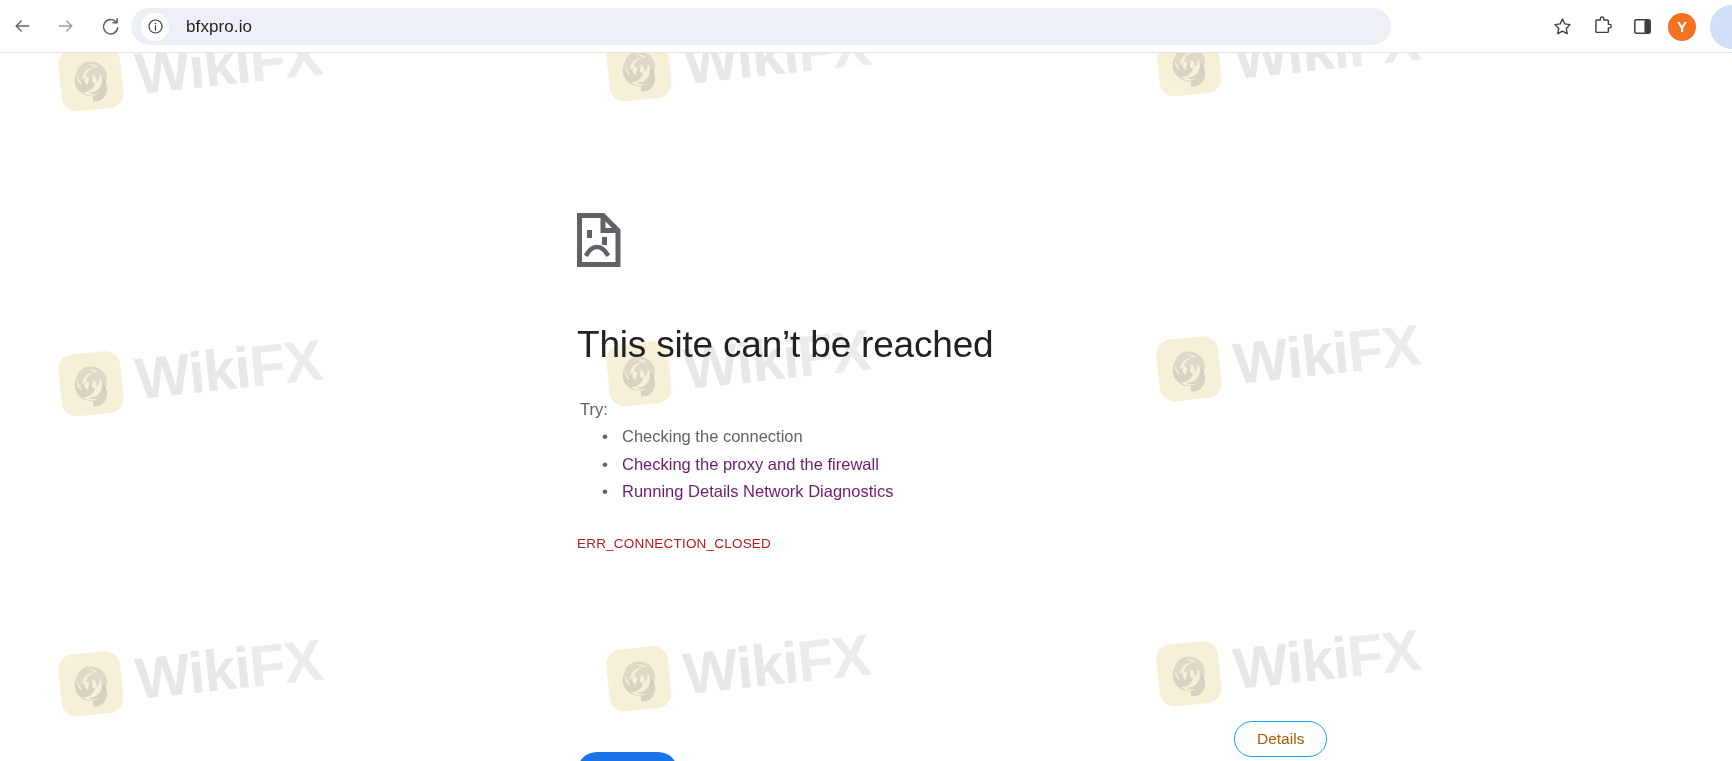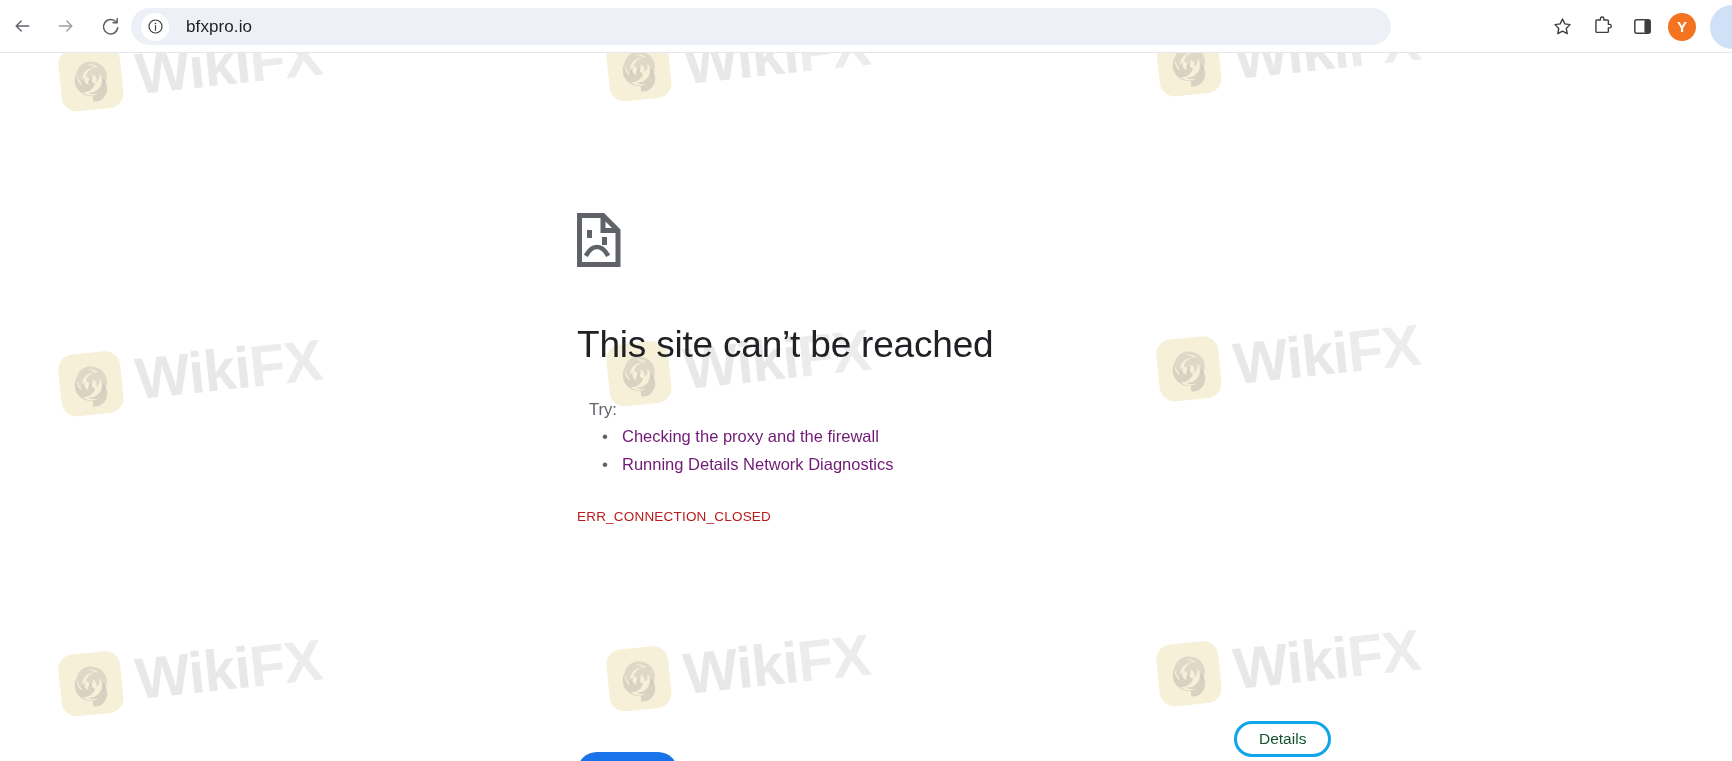--- a/index.html
+++ b/index.html
@@ -192,21 +192,21 @@
     font-size: 16.5px;
     color: #5f6368;
     margin: 0 0 31px 0;
     line-height: 1.55;
   }
   .err-sub b { color: #3c4043; font-weight: bold; }
 
   .try-label {
     font-size: 16.5px;
     color: #5f6368;
-    margin: 0 0 4px 12px;
+    margin: 0 0 4px 3px;
   }
   ul.try-list {
     margin: 0;
     padding-left: 45px;
     list-style: none;
   }
   ul.try-list li {
     font-size: 16.5px;
     color: #5f6368;
     line-height: 1.65;
@@ -249,22 +249,22 @@
     font-family: "Liberation Sans", sans-serif;
     font-weight: bold;
     cursor: pointer;
     margin-top: 34px;
   }
   .btn-details {
     position: absolute;
     left: 657px;
     top: 3px;
     background: transparent;
-    color: #14532d;
-    border: 3px solid #0ea5e9;
+    color: #a16207;
+    border: 1px solid #0ea5e9;
     border-radius: 20px;
     height: 36px;
     padding: 0 22px;
     font-size: 15.5px;
     font-family: "Liberation Sans", sans-serif;
     cursor: pointer;
   }
 </style>
 </head>
 <body>
@@ -429,20 +429,21 @@
           <path d="M10 41c3-5 6-7 10-7s7 2 10 7" fill="none" stroke="#5f6368" stroke-width="4.5" stroke-linecap="square"></path>
         </svg>
       </div>
 
       <h1 class="err-title">This site can’t be reached</h1>
 
 
       <p class="try-label">Try:</p>
 
       <ul class="try-list">
+        <li>Checking the connection</li>
         <li class="link">Checking the proxy and the firewall</li>
         <li class="link">Running Details Network Diagnostics</li>
       </ul>
 
       <div class="err-code">ERR_CONNECTION_CLOSED</div>
     </div>
 
     <div class="btn-row">
       <button class="btn-reload">Reload</button>
       <button class="btn-details">Details</button>

